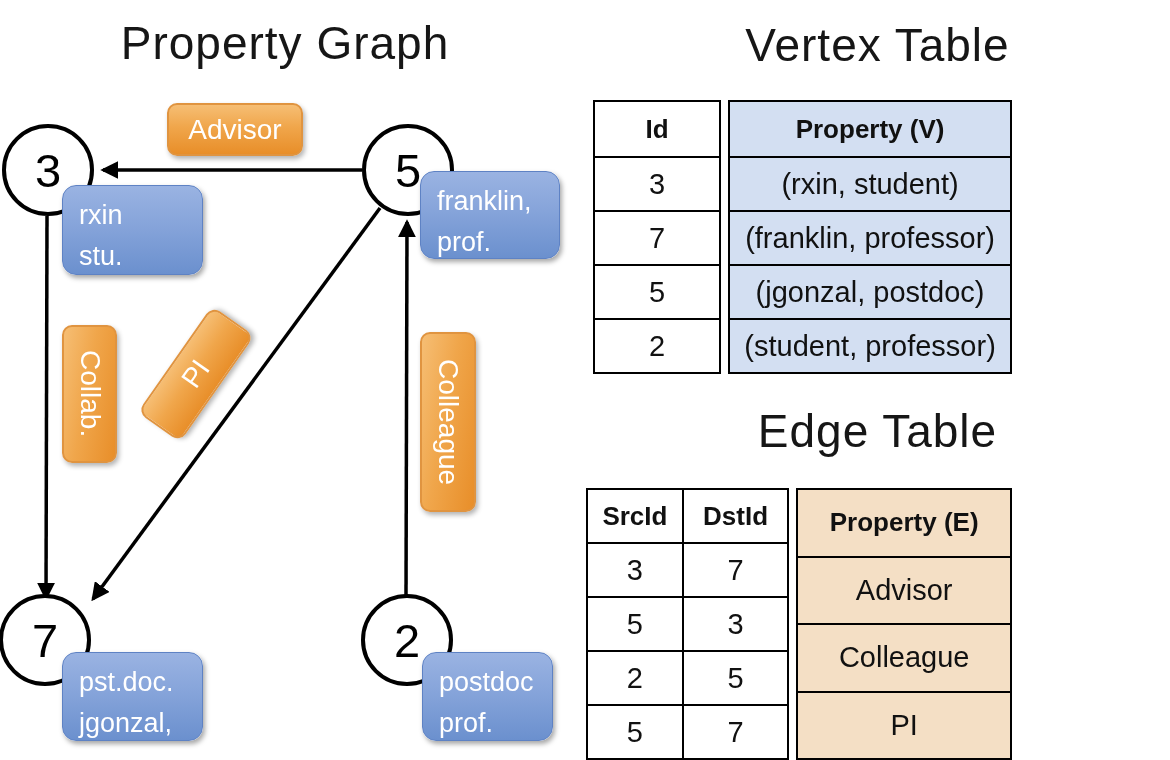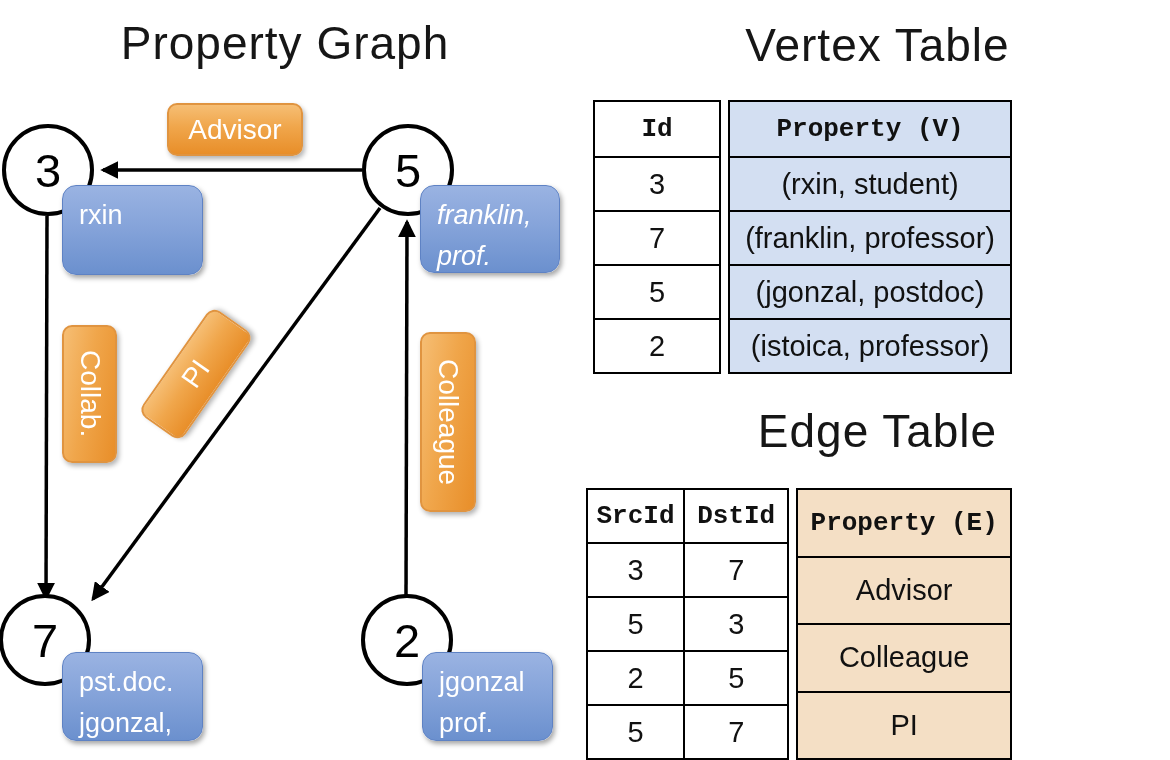--- a/index.html
+++ b/index.html
@@ -32,21 +32,21 @@
 
   .pbox {
     position: absolute; z-index: 3; border-radius: 14px;
     background: linear-gradient(180deg, #9AB3E2 0%, #86A4DA 45%, #6B90CE 100%);
     border: 1.5px solid #5E82C4;
     box-shadow: 2px 3px 5px rgba(0,0,0,0.35);
     color: #fff; font-size: 27px; line-height: 1.5;
     padding: 9px 13px 0 16px;
   }
   #pbox-rxin     { left: 62px;  top: 185px; width: 141px; height: 90px; }
-  #pbox-franklin { left: 420px; top: 185px; width: 140px; height: 88px; font-style: italic; }
+  #pbox-franklin { left: 420px; top: 171px; width: 140px; height: 88px; }
   #pbox-jgonzal  { left: 62px;  top: 652px; width: 141px; height: 89px; }
   #pbox-istoica  { left: 422px; top: 652px; width: 131px; height: 89px; }
 
   .sticker {
     position: absolute; z-index: 2; border-radius: 10px;
     background: linear-gradient(180deg, #F6BE74 0%, #F0A64B 45%, #E88E29 100%);
     border: 2px solid #E09440;
     box-shadow: 2px 3px 5px rgba(0,0,0,0.30);
     color: #fff; font-size: 28px;
     display: flex; align-items: center; justify-content: center;
@@ -58,21 +58,21 @@
 
   
   .tbl-wrap { position: absolute; display: flex; gap: 7px; }
   #vertex-table-wrap { left: 593px; top: 100px; }
   #edge-table-wrap   { left: 586px; top: 488px; }
   table { border-collapse: collapse; table-layout: fixed; }
   th, td {
     border: 2.5px solid #000; text-align: center; vertical-align: middle;
     padding: 0; overflow: hidden; white-space: nowrap;
   }
-  th { font-size: 26px; font-weight: 700; font-family: Liberation Mono, monospace; }
+  th { font-size: 26px; font-weight: 700; }
   td { font-size: 29px; font-weight: 400; }
   #vertex-table-wrap th, #vertex-table-wrap td { height: 54px; }
   #vertex-table-wrap th { height: 56px; }
   #edge-table-wrap th, #edge-table-wrap td { height: 54px; }
   .col-vid   { width: 175px; }
   .col-vprop { width: 391px; }
   .col-src   { width: 129px; }
   .col-dst   { width: 150px; }
   .col-eprop { width: 296px; }
   .vfill { background: #D3DFF2; }
@@ -107,31 +107,32 @@
   </div>
   <div class="node" id="node-7">
     <span>7</span>
   </div>
   <div class="node" id="node-2">
     <span>2</span>
   </div>
 
   <div class="pbox" id="pbox-rxin">
     <div>rxin</div>
+    <div>stu.</div>
   </div>
   <div class="pbox" id="pbox-franklin">
     <div>franklin,</div>
     <div>prof.</div>
   </div>
   <div class="pbox" id="pbox-jgonzal">
     <div>pst.doc.</div>
     <div>jgonzal,</div>
   </div>
   <div class="pbox" id="pbox-istoica">
-    <div>jgonzal</div>
+    <div>postdoc</div>
     <div>prof.</div>
   </div>
 
   <div class="sticker" id="sticker-advisor">Advisor</div>
   <div class="sticker" id="sticker-collab">Collab.</div>
   <div class="sticker" id="sticker-pi">PI</div>
   <div class="sticker" id="sticker-colleague">Colleague</div>
 
   <div class="tbl-wrap" id="vertex-table-wrap">
     <table>
@@ -161,21 +162,21 @@
       <tr>
             <td class="vfill">(rxin, student)</td>
           </tr>
       <tr>
             <td class="vfill">(franklin, professor)</td>
           </tr>
       <tr>
             <td class="vfill">(jgonzal, postdoc)</td>
           </tr>
       <tr>
-            <td class="vfill">(istoica, professor)</td>
+            <td class="vfill">(student, professor)</td>
           </tr>
     </tbody>
       </table>
   </div>
 
   <div class="tbl-wrap" id="edge-table-wrap">
     <table>
       <tbody>
           <tr>
         <th class="col-src">SrcId</th>

